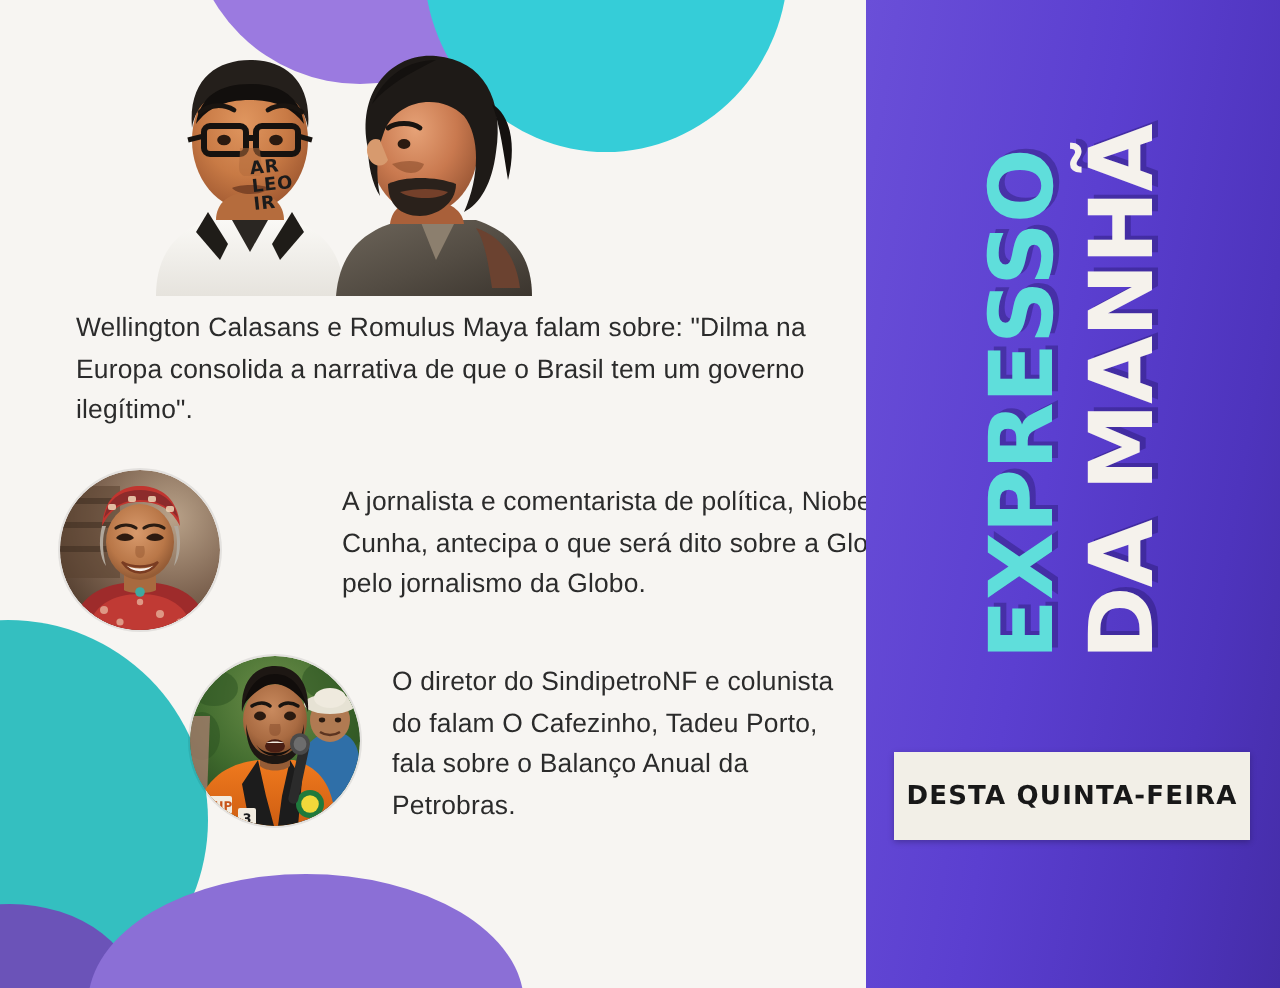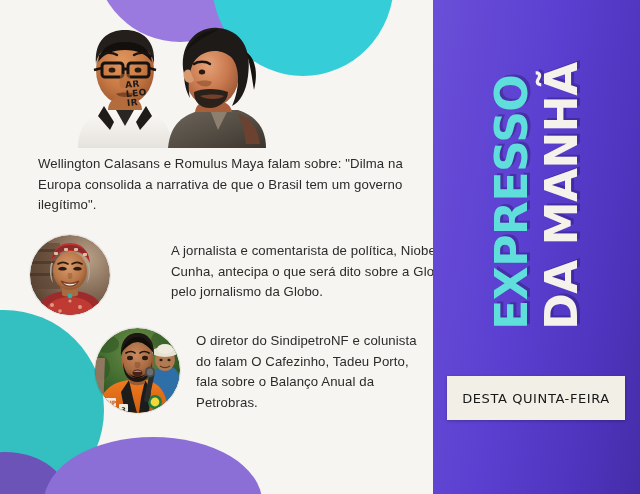--- a/index.html
+++ b/index.html
@@ -113,21 +113,21 @@
   .badge {
     position:absolute;
     left:14px; top:376px;
     width:178px; height:44px;
     background:#f2efe7;
     display:flex; align-items:center; justify-content:center;
     box-shadow:0 1px 3px rgba(0,0,0,.25);
   }
   .badge-label {
     font-family:"DejaVu Sans", sans-serif;
-    font-weight:400;
+    font-weight:700;
     font-size:13px;
     letter-spacing:.6px;
     color:#181818;
   }
 </style>
 </head>
 <body>
 
 <div class="poster">
 

